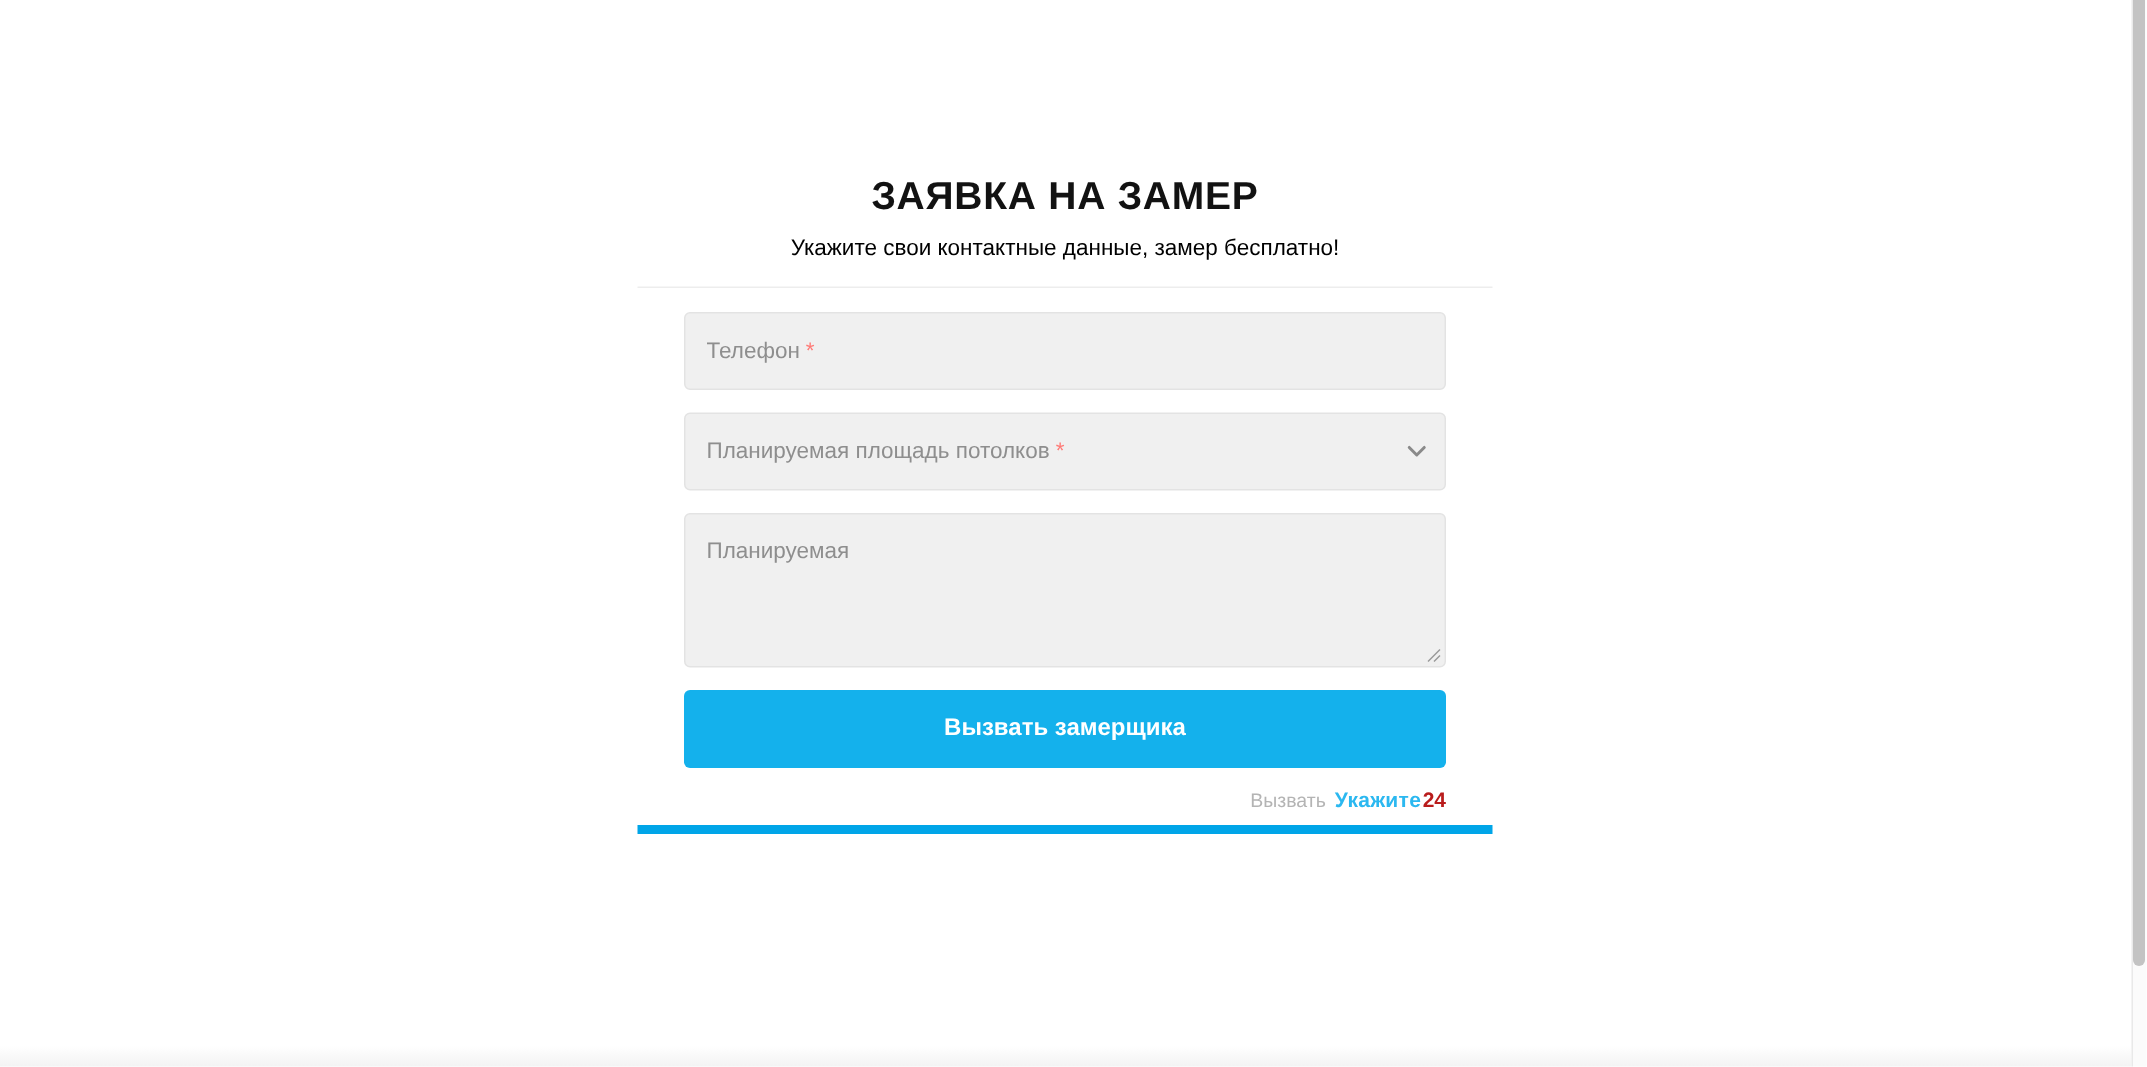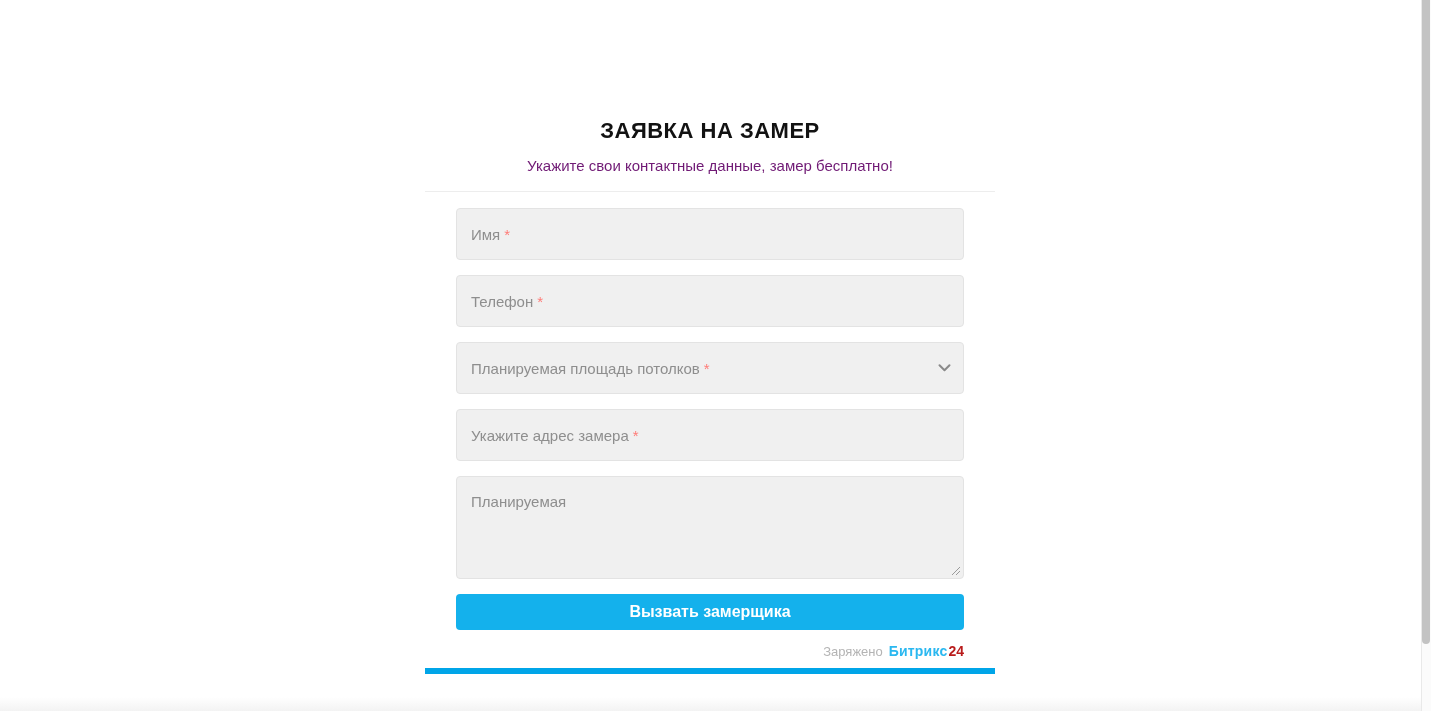--- a/index.html
+++ b/index.html
@@ -11,32 +11,32 @@
     overflow:hidden;
   }
   .content {
     position:absolute;
     left:425px; top:0;
     width:570px;
   }
   .page-title {
     margin-top:116px;
     text-align:center;
-    font-size:22px;
+    font-size:26px;
     line-height:29px;
     font-weight:bold;
     color:#121212;
     letter-spacing:0.5px;
   }
   .page-subtitle {
     margin-top:12px;
     text-align:center;
     font-size:15px;
     line-height:18px;
-    color:#701a75;
+    color:#000000;
   }
   .divider {
     margin-top:16px;
     border-top:1px solid #ededed;
     height:0;
   }
   .form {
     padding:16px 31px 0 31px;
   }
   .field {
@@ -80,21 +80,21 @@
   }
   .resize-grip {
     position:absolute;
     right:3px; bottom:3px;
     pointer-events:none;
     line-height:0;
   }
   .submit-btn {
     display:block;
     width:100%;
-    height:36px;
+    height:52px;
     margin-top:9px;
     background:#14b1ec;
     border:none;
     border-radius:4px;
     color:#ffffff;
     font-family:"Liberation Sans","DejaVu Sans",sans-serif;
     font-size:16px;
     font-weight:bold;
     cursor:pointer;
   }
@@ -148,60 +148,52 @@
 <body>
 
 <div class="content">
 
   <div class="page-title">ЗАЯВКА НА ЗАМЕР</div>
   <div class="page-subtitle">Укажите свои контактные данные, замер бесплатно!</div>
   <div class="divider"></div>
 
   <div class="form">
 
-    <div class="field">
-      <input class="input" type="text" style="">
-      <span class="ph"><span>Имя</span><span class="star">*</span></span>
-    </div>
 
     <div class="field">
       <input class="input" type="text" style="">
       <span class="ph"><span>Телефон</span><span class="star">*</span></span>
     </div>
 
     <div class="field">
       <div class="select"></div>
       <span class="ph"><span>Планируемая площадь потолков</span><span class="star">*</span></span>
       <span class="chevron">
         <svg width="13" height="9" viewBox="0 0 13 9">
             <path d="M1.5 1.8 L6.5 6.8 L11.5 1.8" stroke="#8a8a8a" stroke-width="2" fill="none" stroke-linecap="round" stroke-linejoin="round"></path>
           </svg>
       </span>
     </div>
 
-    <div class="field">
-      <input class="input" type="text" style="">
-      <span class="ph"><span>Укажите адрес замера</span><span class="star">*</span></span>
-    </div>
 
     <div class="field">
       <textarea class="textarea" style=""></textarea>
       <span class="ph ph-top"><span>Планируемая</span></span>
       <span class="resize-grip">
         <svg width="10" height="10" viewBox="0 0 10 10">
             <path d="M1 9 L9 1 M5 9 L9 5" stroke="#9a9a9a" stroke-width="1" fill="none"></path>
           </svg>
       </span>
     </div>
 
     <button class="submit-btn">Вызвать замерщика</button>
   </div>
 
   <div class="form-footer">
-    <span>Заряжено</span><span class="brand-light">Битрикс</span><span class="brand-dark">24</span>
+    <span>Вызвать</span><span class="brand-light">Укажите</span><span class="brand-dark">24</span>
   </div>
 
   <div class="bottom-bar"></div>
 </div>
 
 <div class="bottom-shade"></div>
 
 <div class="scrollbar-track">
   <div class="scrollbar-thumb"></div>
 </div>

